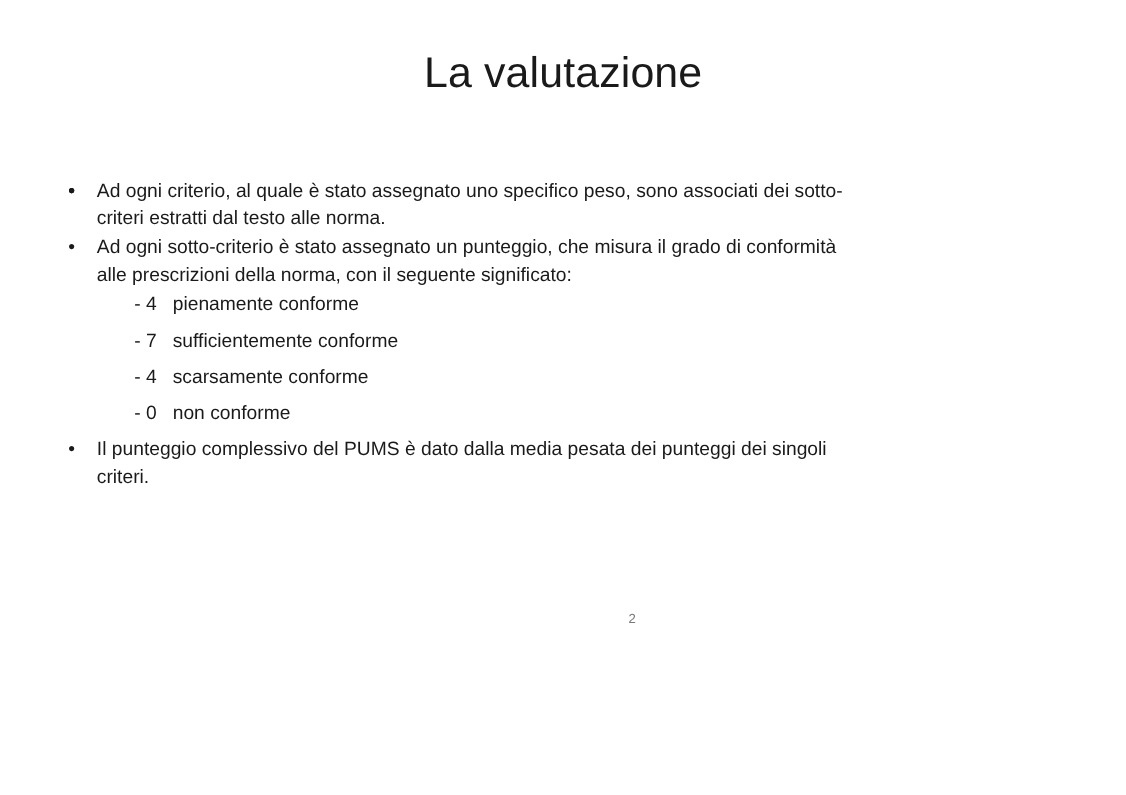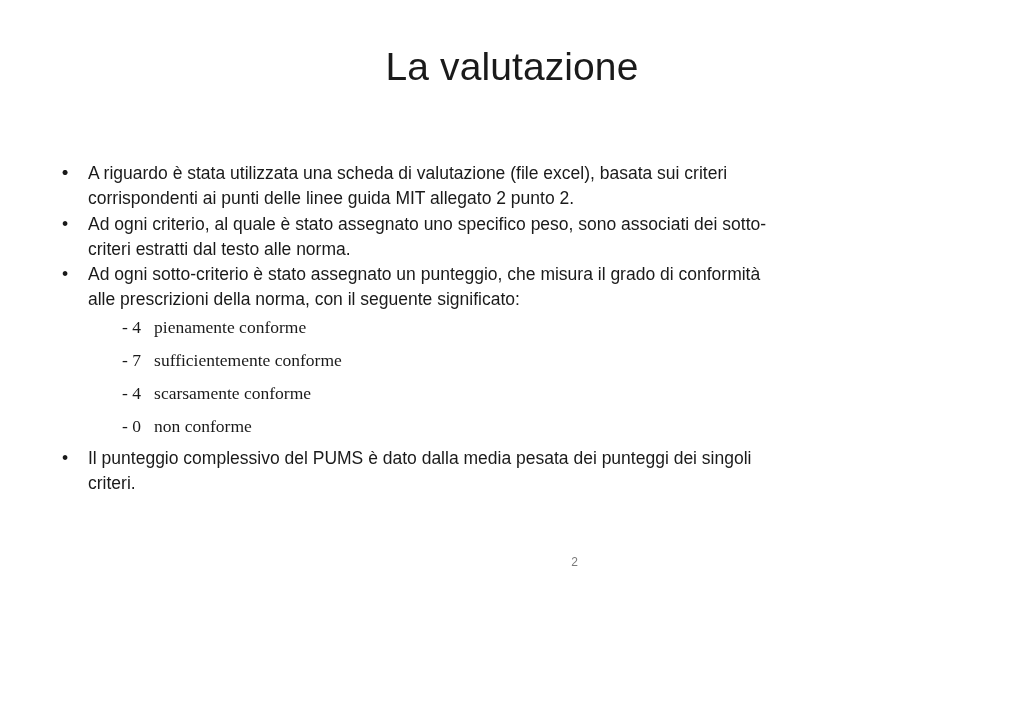--- a/index.html
+++ b/index.html
@@ -64,21 +64,20 @@
     margin: 3px 0 3px 0;
     padding: 0;
   }
   .sub-list li.sub-item {
     font-size: 17.5px;
     line-height: 1.42;
     color: #1a1a1a;
     padding-left: 34px;
     margin-bottom: 8px;
     white-space: pre;
-    font-family: Liberation Serif, serif;
   }
   .page-number {
     position: absolute;
     right: 282px;
     top: 555px;
     font-size: 12px;
     color: #7a7a7a;
   }
 </style>
 </head>
@@ -90,21 +89,20 @@
 
   <div class="body-block">
     <ul class="bullets">
 
       <li class="bullet">
         <span class="dot">•</span>
       </li>
 
       <li class="bullet">
         <span class="dot">•</span>
-        <span>A riguardo è stata utilizzata una scheda di valutazione (file excel), basata sui criteri corrispondenti ai punti delle linee guida MIT allegato 2 punto 2.</span>
       </li>
 
       <li class="bullet">
         <span class="dot">•</span>
         <span>Ad ogni criterio, al quale è stato assegnato uno specifico peso, sono associati dei sotto-criteri estratti dal testo alle norma.</span>
       </li>
 
       <li class="bullet">
         <span class="dot">•</span>
         <span>Ad ogni sotto-criterio è stato assegnato un punteggio, che misura il grado di conformità alle prescrizioni della norma, con il seguente significato:</span>

